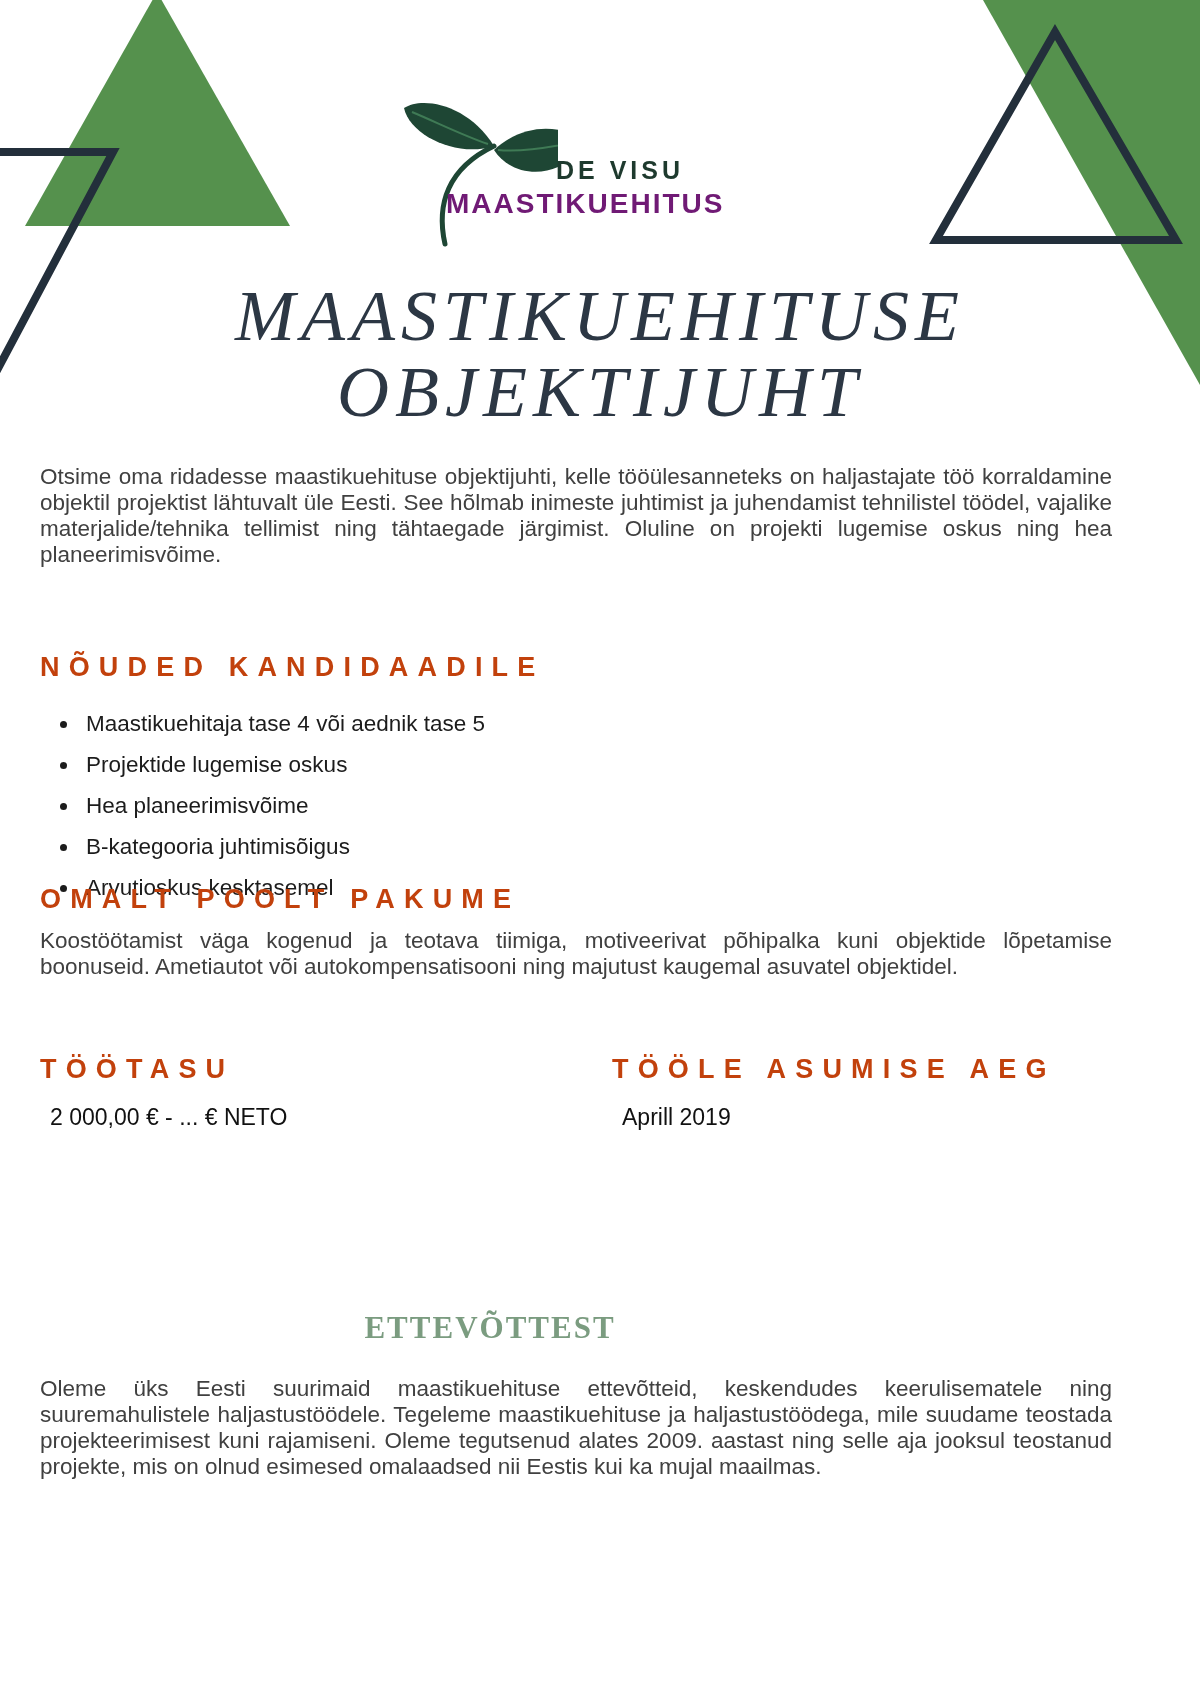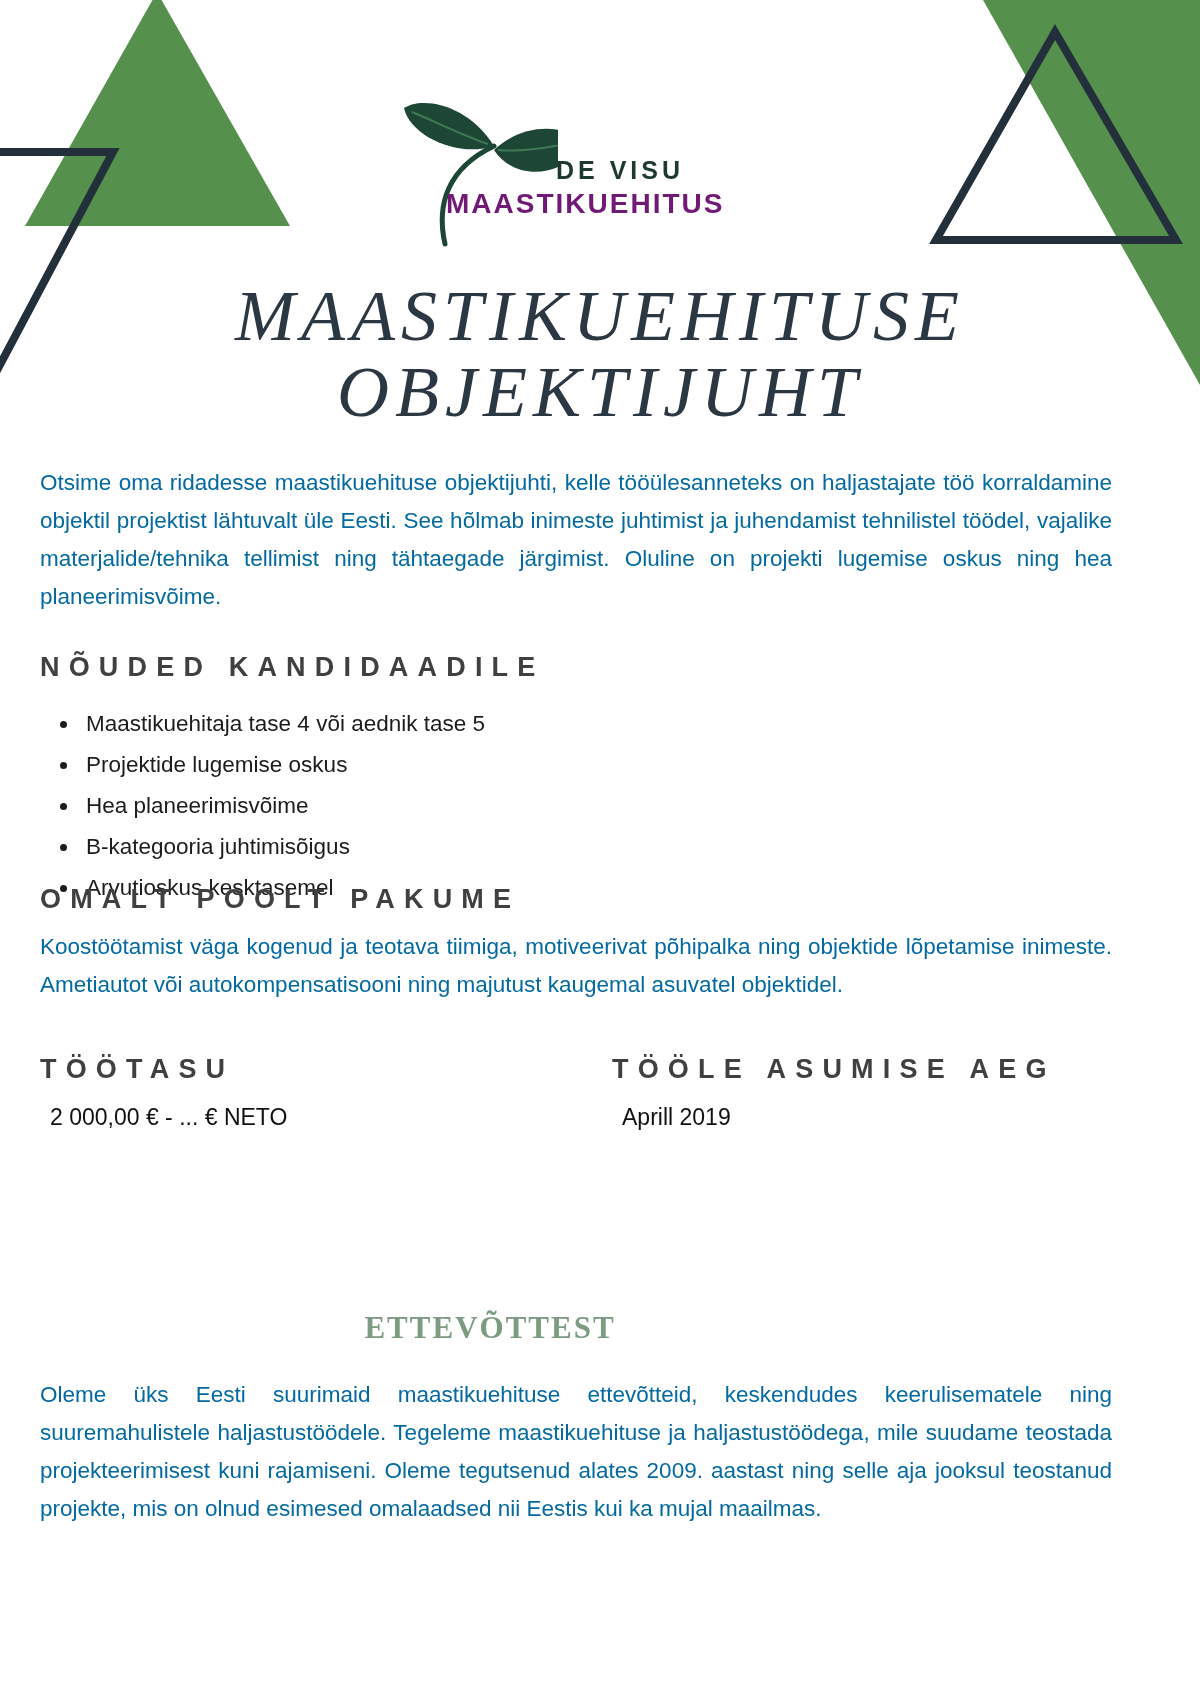--- a/index.html
+++ b/index.html
@@ -24,24 +24,24 @@
     letter-spacing:2px;color:#701a75;white-space:nowrap;
   }
   
   .title{
     position:absolute;left:0;top:278px;width:1200px;text-align:center;
     font-family:"Liberation Serif",serif;font-style:italic;font-weight:500;
     color:#2c3744;font-size:72px;line-height:76px;letter-spacing:6px;
   }
   
   .col-text{position:absolute;left:40px;width:1072px;}
-  .para{font-size:22.5px;line-height:38px;text-align:justify;color:#0369a1;margin-top:8px;}
+  .para{font-size:22.5px;line-height:26px;text-align:justify;color:#404040;margin-top:8px;}
   .intro{top:456px;}
   .green-h{
-    position:absolute;left:40px;color:#404040;font-weight:700;font-size:27px;
+    position:absolute;left:40px;color:#c2410c;font-weight:700;font-size:27px;
     letter-spacing:0.34em;white-space:nowrap;
   }
   .h-requirements{top:652px;}
   .req-list{position:absolute;left:44px;top:698px;width:1000px;margin:0;padding:0 0 0 26px;}
   .req-list li{
     font-size:22.5px;line-height:31px;margin:10px;padding-left:6px;color:#1c1c1c;
   }
   .h-offer{top:884px;text-align:right;}
   .offer-body{top:920px;}
   
@@ -96,21 +96,21 @@
   <ul class="req-list">
 
   <li>Maastikuehitaja tase 4 või aednik tase 5</li>
       <li>Projektide lugemise oskus</li>
       <li>Hea planeerimisvõime</li>
       <li>B-kategooria juhtimisõigus</li>
       <li>Arvutioskus kesktasemel</li>
     </ul>
 
   <div class="green-h h-offer">OMALT POOLT PAKUME</div>
-  <p class="col-text para offer-body">Koostöötamist väga kogenud ja teotava tiimiga, motiveerivat põhipalka ning objektide lõpetamise inimeste. Ametiautot või autokompensatisooni ning majutust kaugemal asuvatel objektidel.</p>
+  <p class="col-text para offer-body">Koostöötamist väga kogenud ja teotava tiimiga, motiveerivat põhipalka kuni objektide lõpetamise boonuseid. Ametiautot või autokompensatisooni ning majutust kaugemal asuvatel objektidel.</p>
 
   <div class="green-h h-salary">TÖÖTASU</div>
   <div class="green-h h-start">TÖÖLE ASUMISE AEG</div>
   <div class="value salary-value">2 000,00 € - ... € NETO</div>
   <div class="value start-value">Aprill 2019</div>
 
   <div class="company-h">ETTEVÕTTEST</div>
   <p class="col-text para company-body">Oleme üks Eesti suurimaid maastikuehituse ettevõtteid, keskendudes keerulisematele ning suuremahulistele haljastustöödele. Tegeleme maastikuehituse ja haljastustöödega, mile suudame teostada projekteerimisest kuni rajamiseni. Oleme tegutsenud alates 2009. aastast ning selle aja jooksul teostanud projekte, mis on olnud esimesed omalaadsed nii Eestis kui ka mujal maailmas.</p>
 
 </div>

